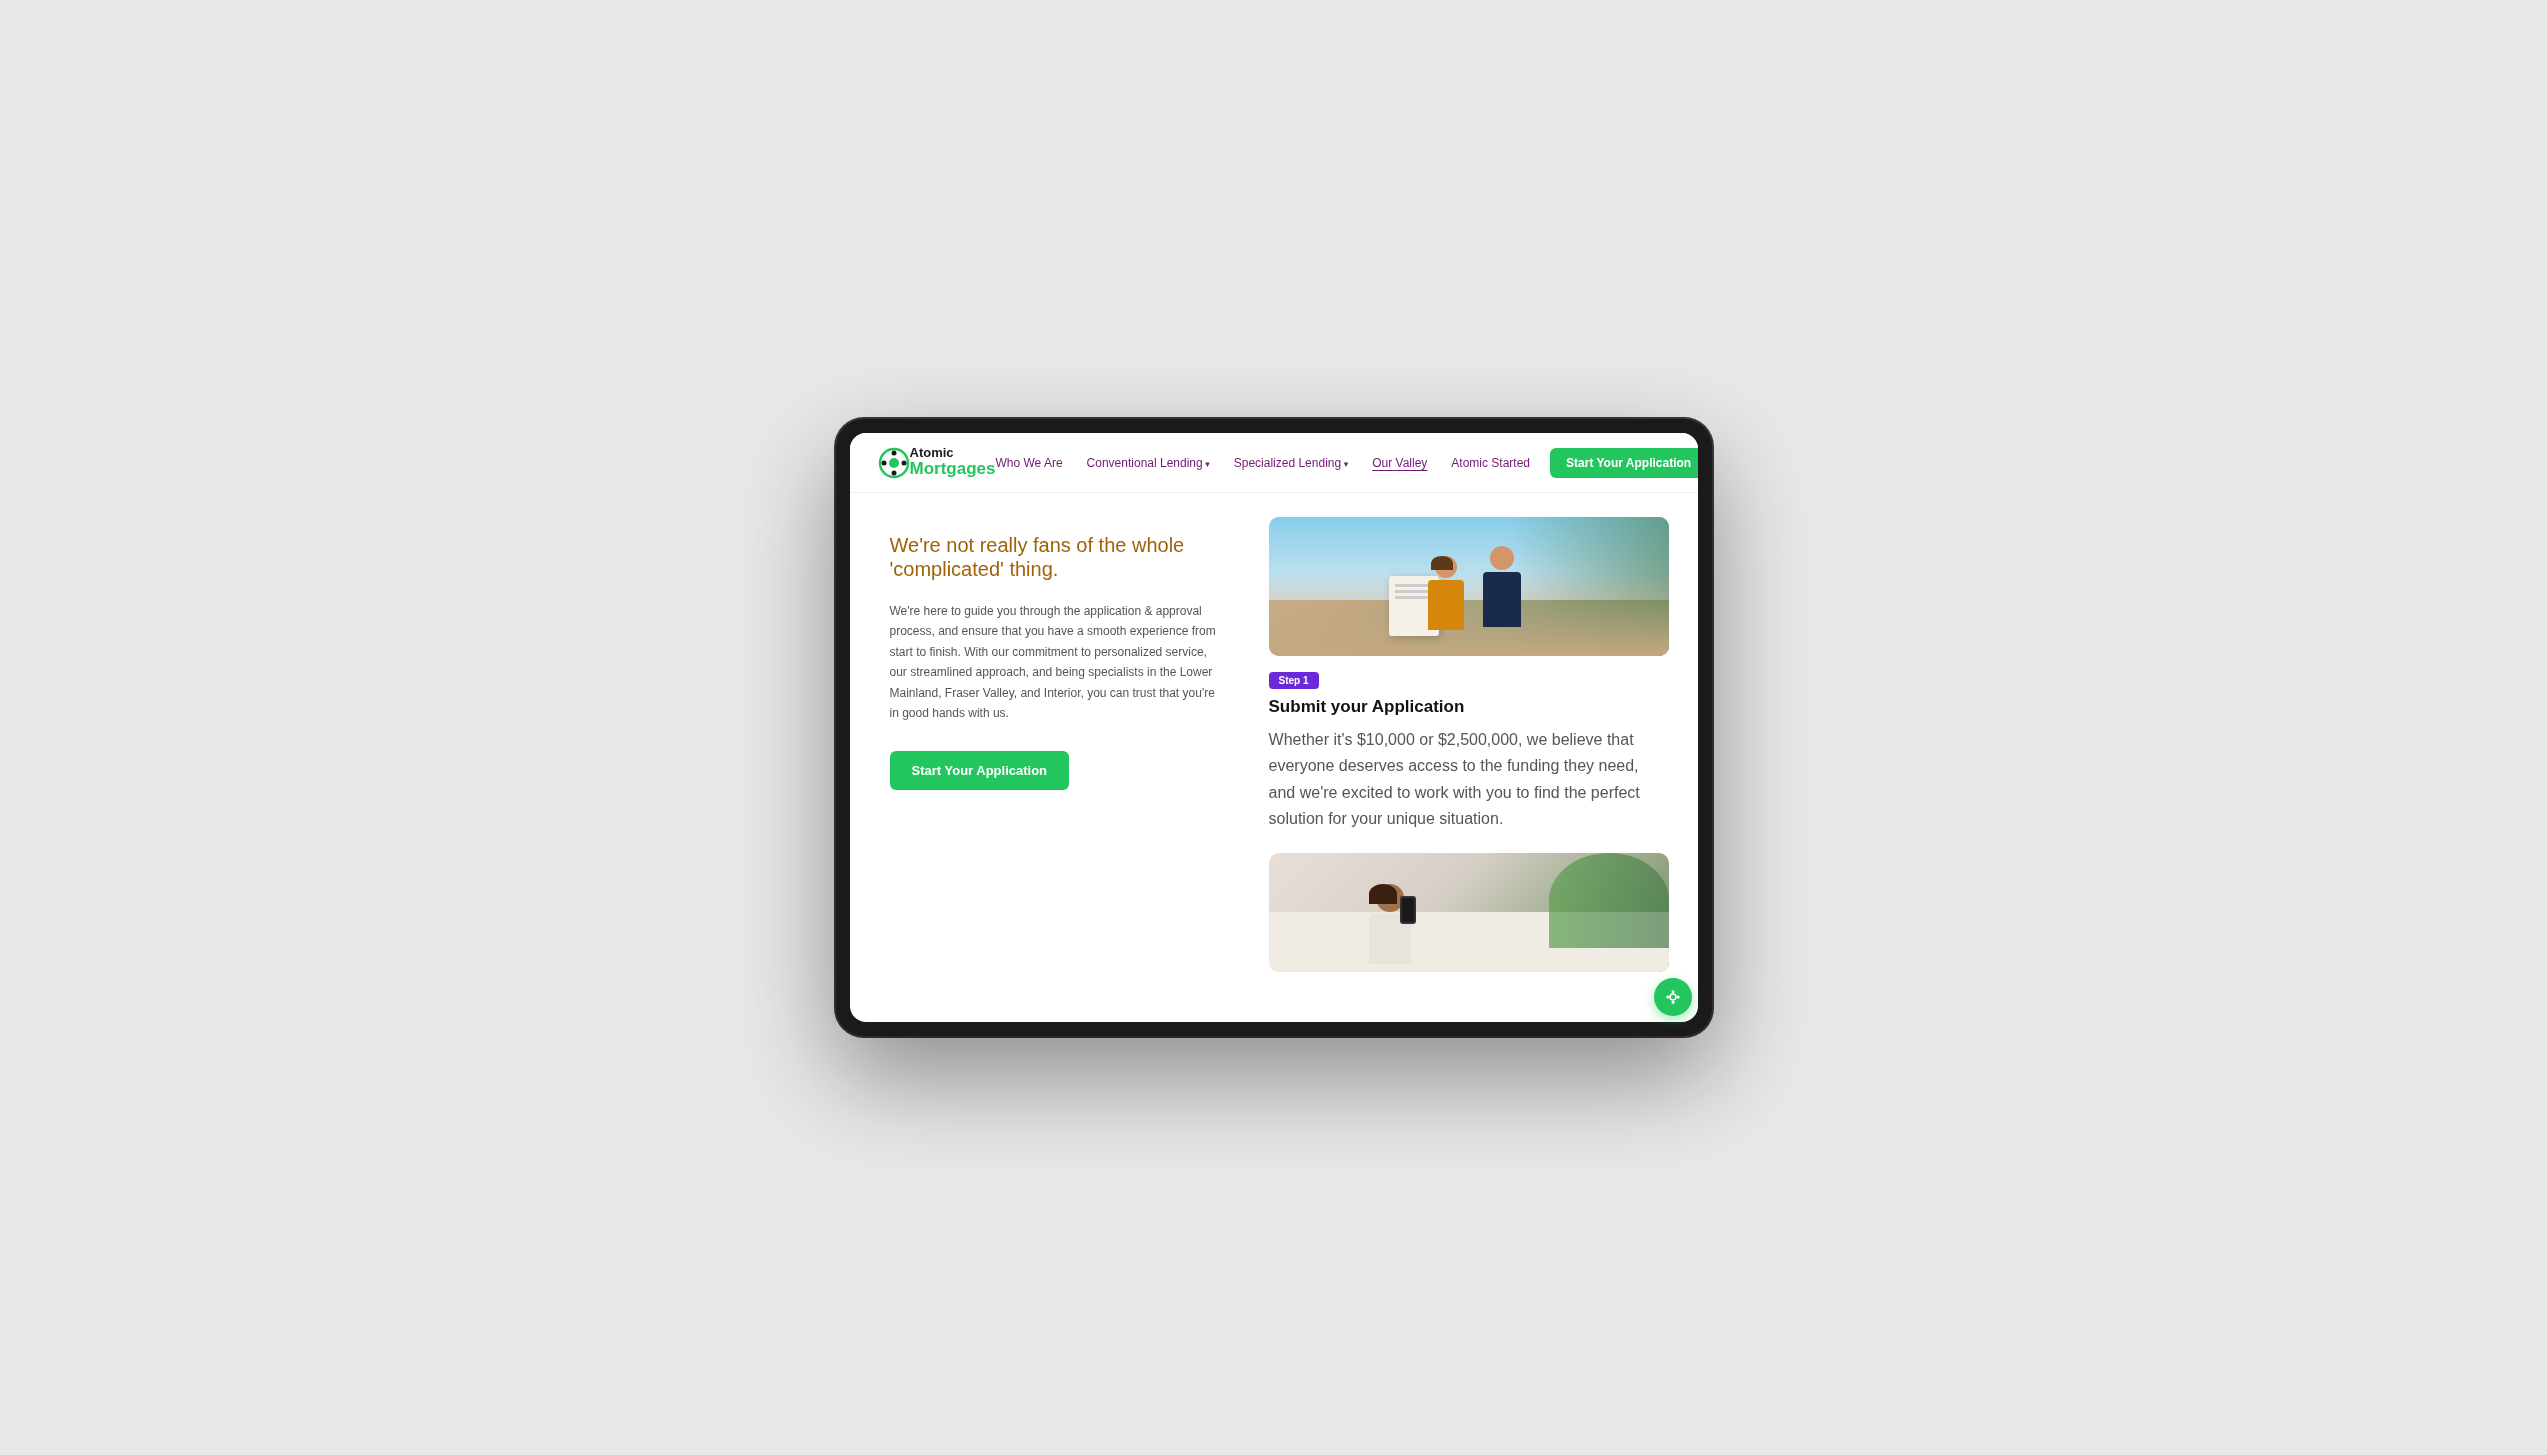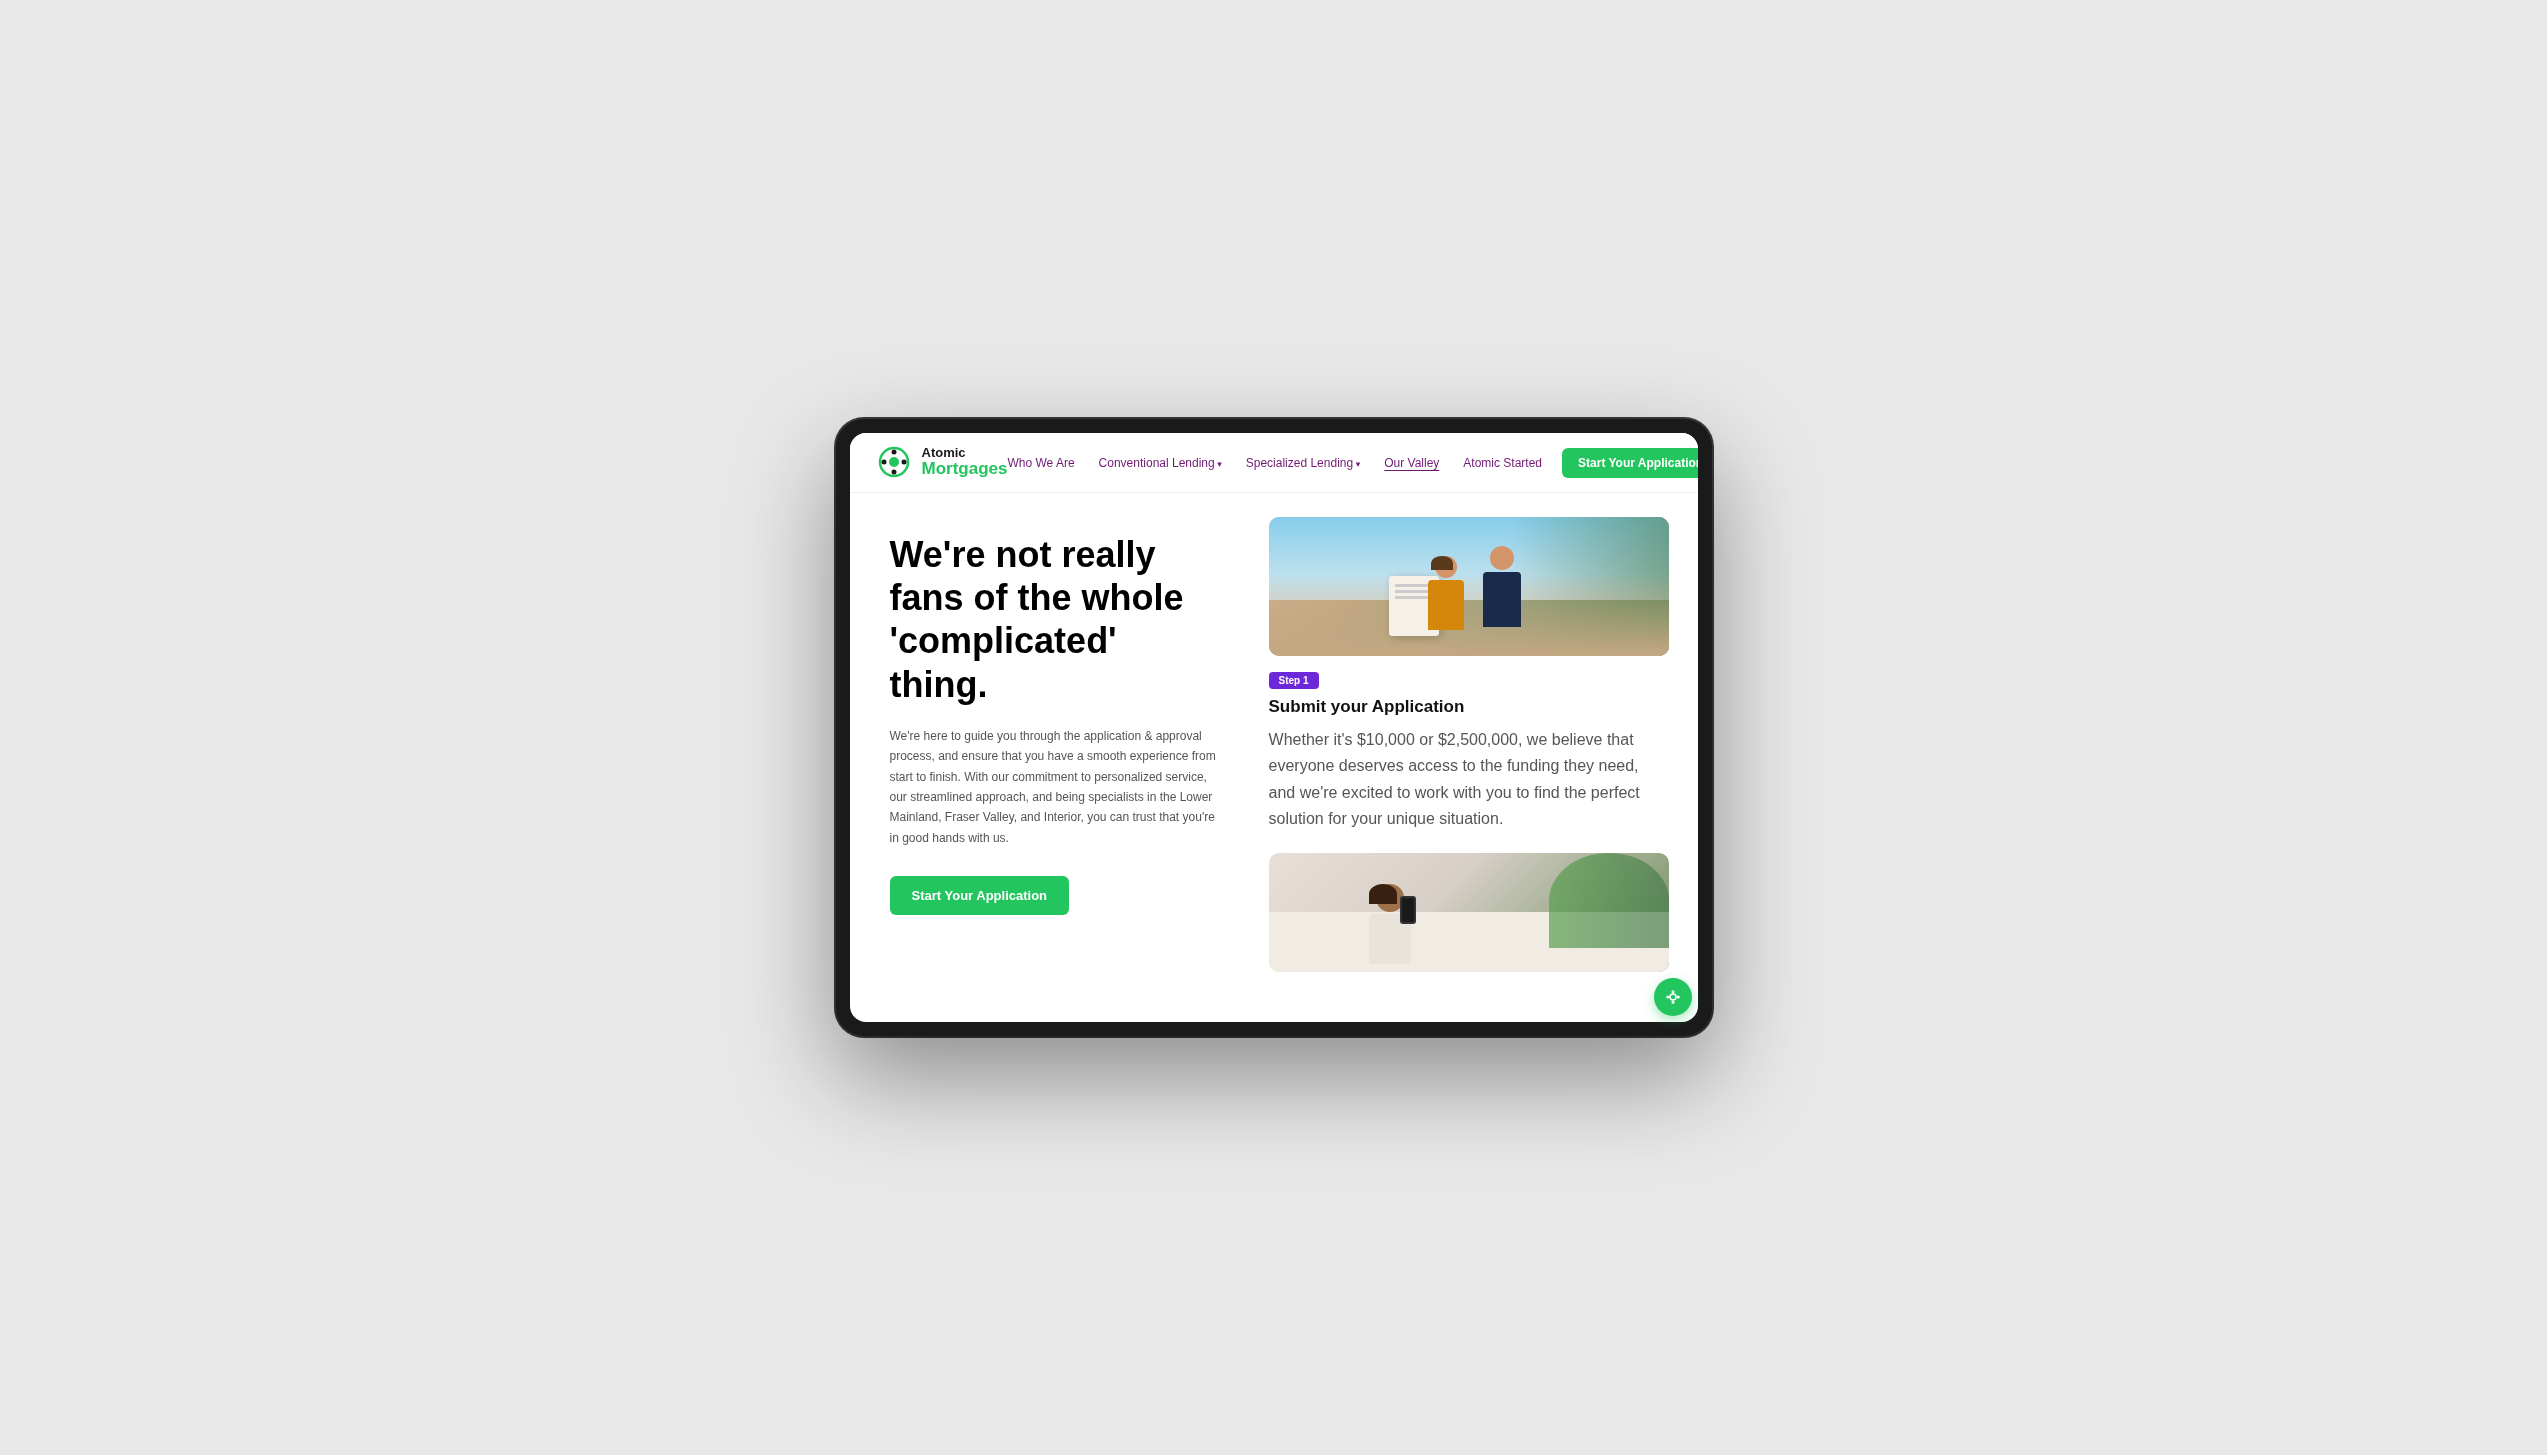--- a/index.html
+++ b/index.html
@@ -38,22 +38,22 @@
       align-items: center;
       padding: 0 28px;
       height: 60px;
       border-bottom: 1px solid #f0f0f0;
       flex-shrink: 0;
       background: #fff;
     }
 
     .logo-area {
       display: flex;
-      align-items: center;
-      gap: 12px;
+      align-items: flex-end;
+      gap: 0;
       margin-right: auto;
     }
 
     .logo-icon {
       width: 32px;
       height: 32px;
     }
 
     .logo-text {
       display: flex;
@@ -121,23 +121,23 @@
     .left-col {
       width: 48%;
       padding: 40px 36px 40px 40px;
       overflow-y: auto;
       display: flex;
       flex-direction: column;
       justify-content: flex-start;
     }
 
     .hero-headline {
-      font-size: 36px;
-      font-weight: 700;
-      color: #000000;
+      font-size: 20px;
+      font-weight: 400;
+      color: #a16207;
       line-height: 1.2;
       margin-bottom: 20px;
     }
 
     .hero-body {
       font-size: 12px;
       color: #555;
       line-height: 1.7;
       margin-bottom: 28px;
     }

